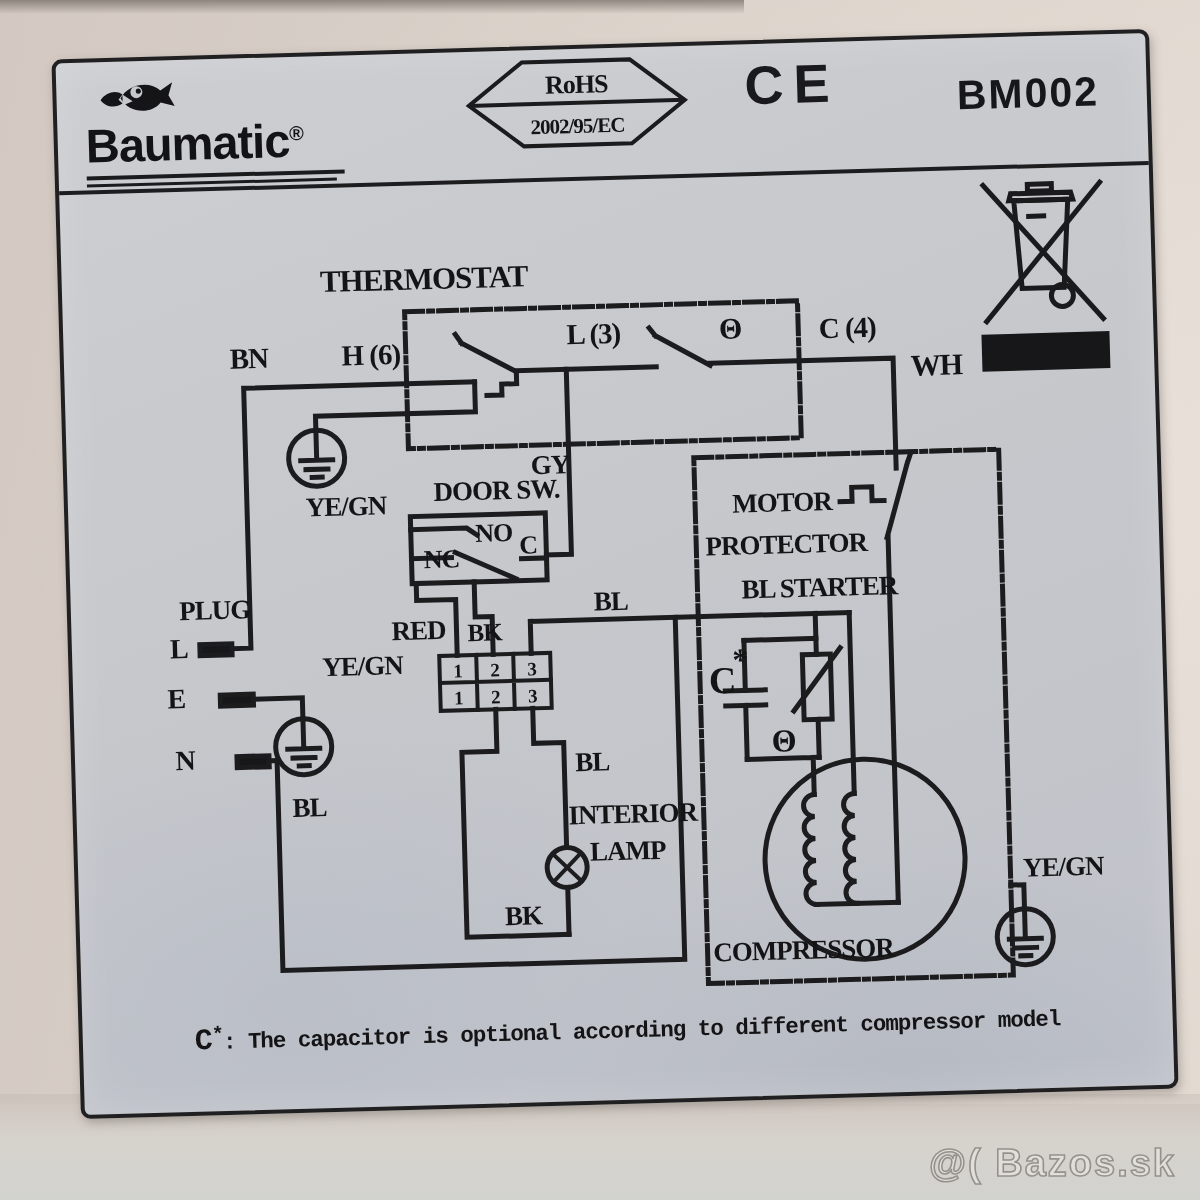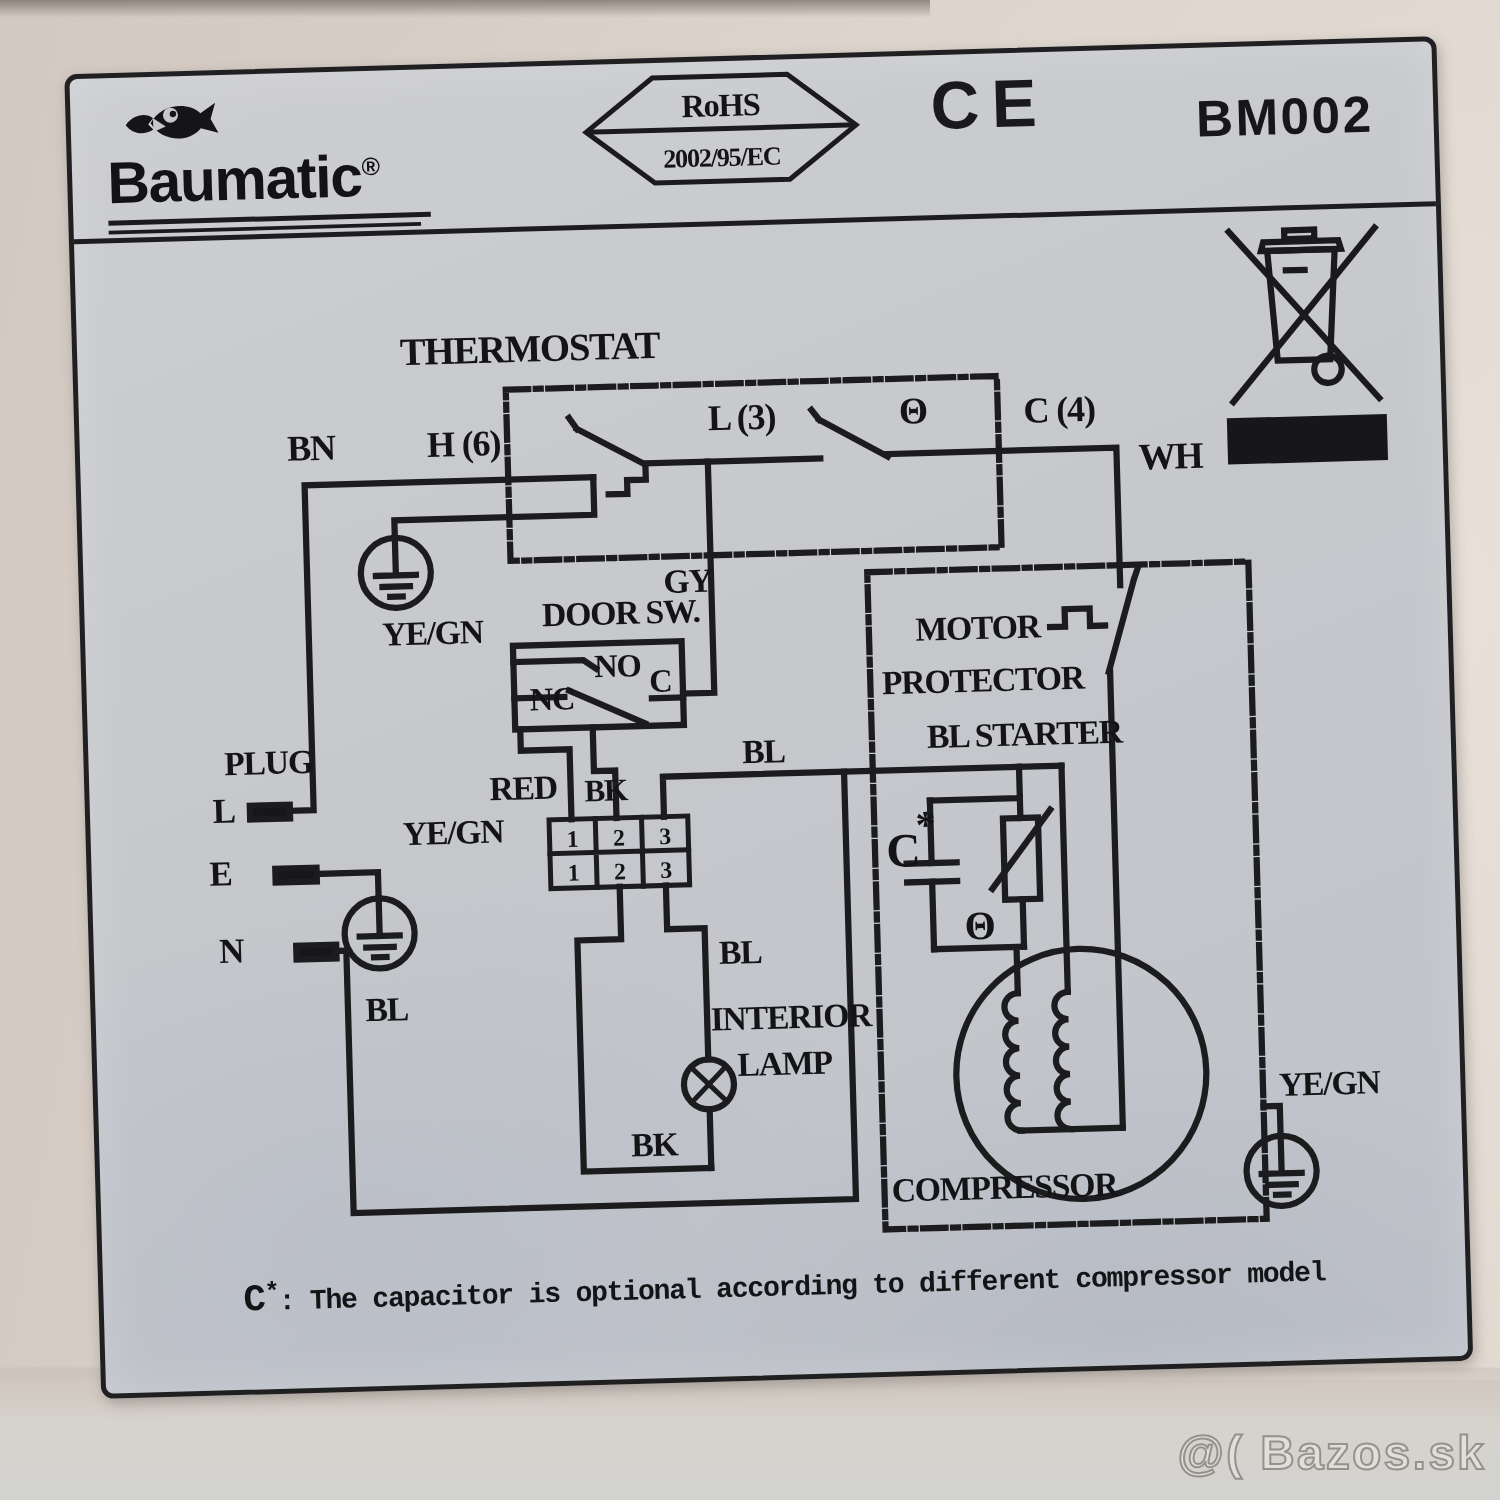--- a/index.html
+++ b/index.html
@@ -43,21 +43,21 @@
   .black-bar{position:absolute;left:918px;top:297px;width:128px;height:37px;background:#17171a;}
 
   .diagram{position:absolute;left:0;top:0;width:1090px;height:1052px;}
 
   .footnote{position:absolute;left:112px;top:964px;width:940px;color:#141416;
     font-family:"Liberation Mono",monospace;font-weight:bold;font-size:22.5px;letter-spacing:-1px;white-space:nowrap;}
   .footnote .fc{font-size:30px;}
   .footnote sup{font-size:20px;}
 
   .watermark{
-    position:absolute;right:11px;top:1142px;font-size:38px;font-weight:bold;
+    position:absolute;right:24px;top:1142px;font-size:38px;font-weight:bold;
     font-family:"Liberation Sans",sans-serif;letter-spacing:2px;
     color:rgba(255,255,255,0.28);-webkit-text-stroke:1.6px rgba(125,122,115,0.75);
   }
 
   svg text{fill:#141416;font-family:"Liberation Serif",serif;font-weight:bold;letter-spacing:-1px;}
 </style>
 </head>
 <body>
 
 <div class="top-shade"></div>

